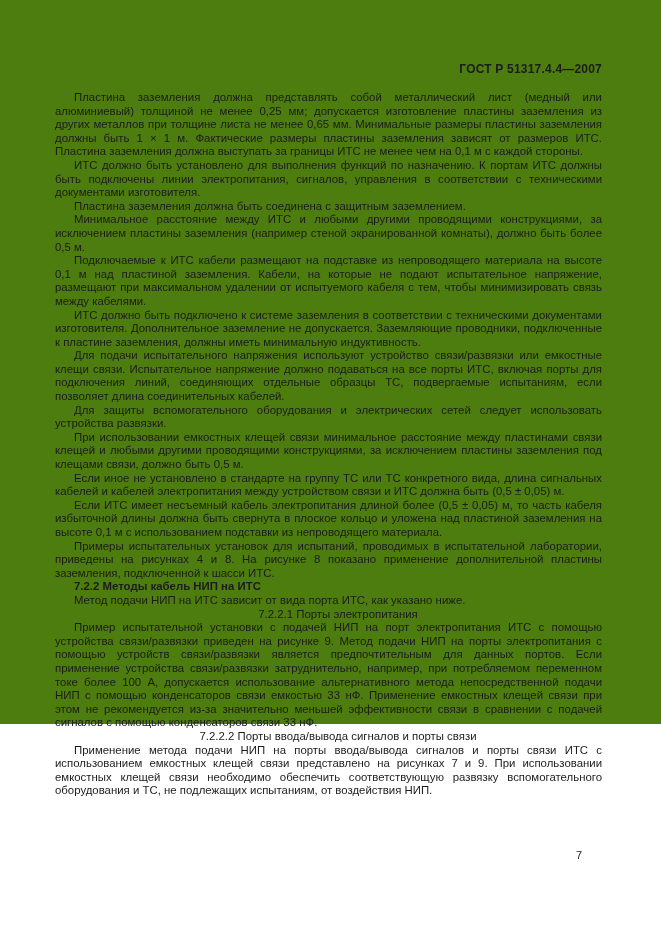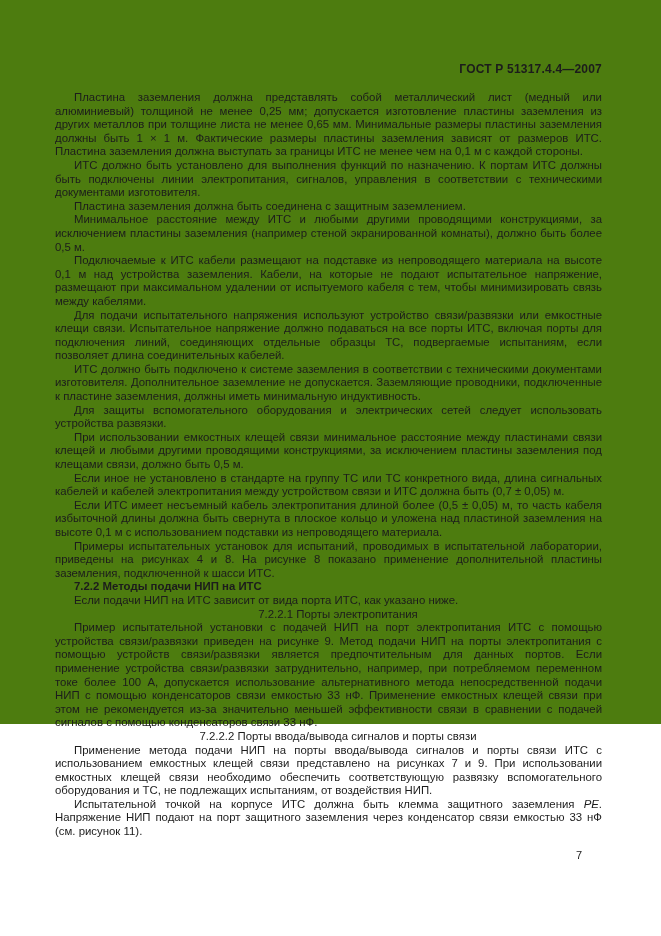--- a/index.html
+++ b/index.html
@@ -68,34 +68,31 @@
 
 <div class="page">
 
   <div class="doc-header">ГОСТ Р 51317.4.4—2007</div>
 
   <div class="content">
     <p>Пластина заземления должна представлять собой металлический лист (медный или алюминиевый) толщиной не менее 0,25 мм; допускается изготовление пластины заземления из других металлов при толщине листа не менее 0,65 мм. Минимальные размеры пластины заземления должны быть 1 × 1 м. Фактические размеры пластины заземления зависят от размеров ИТС. Пластина заземления должна выступать за границы ИТС не менее чем на 0,1 м с каждой стороны.</p>
     <p>ИТС должно быть установлено для выполнения функций по назначению. К портам ИТС должны быть подключены линии электропитания, сигналов, управления в соответствии с техническими документами изготовителя.</p>
     <p>Пластина заземления должна быть соединена с защитным заземлением.</p>
     <p>Минимальное расстояние между ИТС и любыми другими проводящими конструкциями, за исключением пластины заземления (например стеной экранированной комнаты), должно быть более 0,5 м.</p>
-    <p>Подключаемые к ИТС кабели размещают на подставке из непроводящего материала на высоте 0,1 м над устройства заземления. Кабели, на которые не подают испытательное напряжение, размещают при максимальном удалении от испытуемого кабеля с тем, чтобы минимизировать связь между кабелями.</p>
+    <p>Подключаемые к ИТС кабели размещают на подставке из непроводящего материала на высоте 0,1 м над пластиной заземления. Кабели, на которые не подают испытательное напряжение, размещают при максимальном удалении от испытуемого кабеля с тем, чтобы минимизировать связь между кабелями.</p>
+    <p>ИТС должно быть подключено к системе заземления в соответствии с техническими документами изготовителя. Дополнительное заземление не допускается. Заземляющие проводники, подключенные к пластине заземления, должны иметь минимальную индуктивность.</p>
     <p>Для подачи испытательного напряжения используют устройство связи/развязки или емкостные клещи связи. Испытательное напряжение должно подаваться на все порты ИТС, включая порты для подключения линий, соединяющих отдельные образцы ТС, подвергаемые испытаниям, если позволяет длина соединительных кабелей.</p>
-    <p>ИТС должно быть подключено к системе заземления в соответствии с техническими документами изготовителя. Дополнительное заземление не допускается. Заземляющие проводники, подключенные к пластине заземления, должны иметь минимальную индуктивность.</p>
     <p>Для защиты вспомогательного оборудования и электрических сетей следует использовать устройства развязки.</p>
     <p>При использовании емкостных клещей связи минимальное расстояние между пластинами связи клещей и любыми другими проводящими конструкциями, за исключением пластины заземления под клещами связи, должно быть 0,5 м.</p>
-    <p>Если иное не установлено в стандарте на группу ТС или ТС конкретного вида, длина сигнальных кабелей и кабелей электропитания между устройством связи и ИТС должна быть (0,7 ± 0,05) м.</p>
+    <p>Если иное не установлено в стандарте на группу ТС или ТС конкретного вида, длина сигнальных кабелей и кабелей электропитания между устройством связи и ИТС должна быть (0,5 ± 0,05) м.</p>
     <p>Если ИТС имеет несъемный кабель электропитания длиной более (0,5 ± 0,05) м, то часть кабеля избыточной длины должна быть свернута в плоское кольцо и уложена над пластиной заземления на высоте 0,1 м с использованием подставки из непроводящего материала.</p>
     <p>Примеры испытательных установок для испытаний, проводимых в испытательной лаборатории, приведены на рисунках 4 и 8. На рисунке 8 показано применение дополнительной пластины заземления, подключенной к шасси ИТС.</p>
-    <p class="bold-heading">7.2.2  Методы подачи НИП на ИТС</p>
-    <p>Если подачи НИП на ИТС зависит от вида порта ИТС, как указано ниже.</p>
+    <p class="bold-heading">7.2.2  Методы кабель НИП на ИТС</p>
+    <p>Метод подачи НИП на ИТС зависит от вида порта ИТС, как указано ниже.</p>
     <p class="sub-heading">7.2.2.1  Порты электропитания</p>
     <p>Пример испытательной установки с подачей НИП на порт электропитания ИТС с помощью устройства связи/развязки приведен на рисунке 9. Метод подачи НИП на порты электропитания с помощью устройств связи/развязки является предпочтительным для данных портов. Если применение устройства связи/развязки затруднительно, например, при потребляемом переменном токе более 100 А, допускается использование альтернативного метода непосредственной подачи НИП с помощью конденсаторов связи емкостью 33 нФ. Применение емкостных клещей связи при этом не рекомендуется из-за значительно меньшей эффективности связи в сравнении с подачей сигналов с помощью конденсаторов связи 33 нФ.</p>
     <p class="sub-heading">7.2.2.2  Порты ввода/вывода сигналов и порты связи</p>
     <p>Применение метода подачи НИП на порты ввода/вывода сигналов и порты связи ИТС с использованием емкостных клещей связи представлено на рисунках 7 и 9. При использовании емкостных клещей связи необходимо обеспечить соответствующую развязку вспомогательного оборудования и ТС, не подлежащих испытаниям, от воздействия НИП.</p>
-    <p>
-      <span>Испытательной точкой на корпусе ИТС должна быть клемма защитного заземления </span><span class="italic">PE</span><span>. Напряжение НИП подают на порт защитного заземления через конденсатор связи емкостью 33 нФ (см. рисунок 11).</span>
-    </p>
   </div>
 
   <div class="page-number">7</div>
 
 </div>
 
 </body></html>

